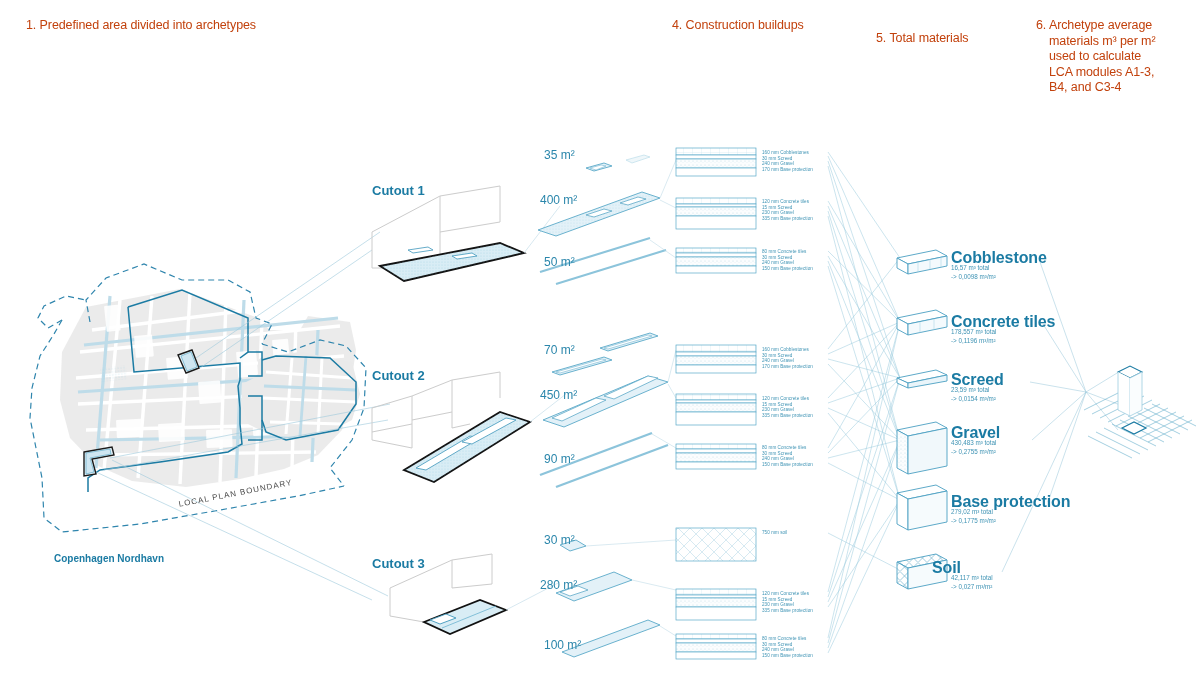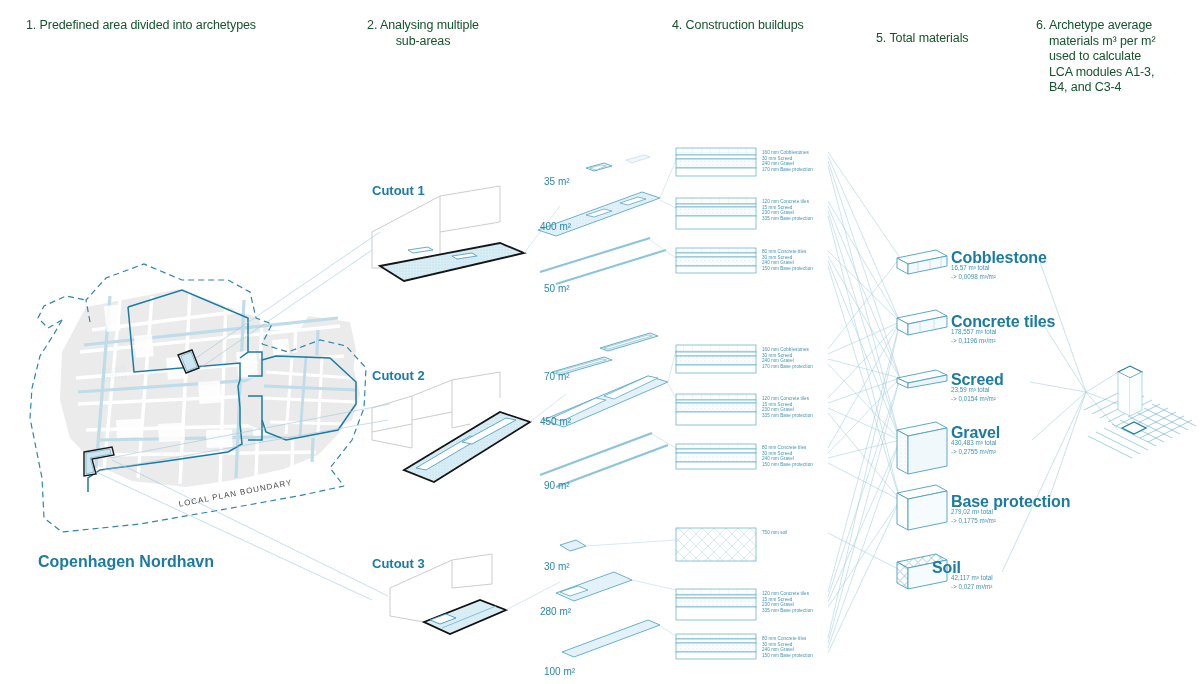--- a/index.html
+++ b/index.html
@@ -11,40 +11,40 @@
     overflow:hidden;
     position:relative;
   }
   #stage{position:relative;width:1200px;height:684px;}
 
   
   .col-head{
     position:absolute;
     font-size:12.5px;
     line-height:15.5px;
-    color:#14532d;
+    color:#c2410c;
     letter-spacing:-0.1px;
   }
   .col-head .body{display:block;}
   .ch1{left:26px;  top:18px; width:300px;}
   .ch2{left:348px; top:18px; width:150px;}
   .ch3{left:528px; top:18px; width:130px;}
   .ch4{left:672px; top:18px; width:170px;}
   .ch5{left:876px; top:31px; width:150px;}
   .ch6{left:1036px;top:18px; width:150px;}
   .hang{display:block; padding-left:13px; text-indent:-13px;}
   .indented{display:block;padding-left:13px;}
 
   
   .layer{position:absolute;left:0;top:0;width:1200px;height:684px;pointer-events:none;}
 
   
   .lbl{position:absolute;font-size:13px;color:#1b7ba3;font-weight:700;letter-spacing:0px;}
-  .area-lbl{position:absolute;font-size:10px;color:#2a86ab;letter-spacing:0px;margin-top:28px;}
-  .map-title{position:absolute;font-size:16px;font-weight:700;color:#1b7ba3;}
+  .area-lbl{position:absolute;font-size:12px;color:#2a86ab;letter-spacing:0px;}
+  .map-title{position:absolute;font-size:10px;font-weight:700;color:#1b7ba3;margin-left:16px;}
   .buildup-txt{
     position:absolute;font-size:4.6px;line-height:5.6px;color:#3e93b4;
     white-space:pre;letter-spacing:0.05px;
   }
   .mat-name{position:absolute;font-size:16px;font-weight:700;color:#1b7ba3;letter-spacing:-0.1px;}
   .mat-sub{position:absolute;font-size:6.3px;line-height:8.2px;color:#3e93b4;white-space:pre;}
   .boundary-lbl{
     position:absolute;font-size:8px;color:#4a4a4a;letter-spacing:1px;
     transform:rotate(-11deg);transform-origin:left top;
   }
@@ -52,25 +52,20 @@
 </head>
 <body>
 
 <div id="stage">
 
   <div class="col-head ch1">
     <span class="hang"><span>1.</span>
       <span>Predefined area divided into archetypes</span></span>
   </div>
 
-  <div class="col-head ch2" style="text-align:center">
-    <span><span>2.</span>
-      <span>Analysing multiple</span></span>
-    <span class="body">sub-areas</span>
-  </div>
 
 
   <div class="col-head ch4">
     <span><span>4.</span>
       <span>Construction buildups</span></span>
   </div>
 
   <div class="col-head ch5">
     <span><span>5.</span>
       <span>Total materials</span></span>

